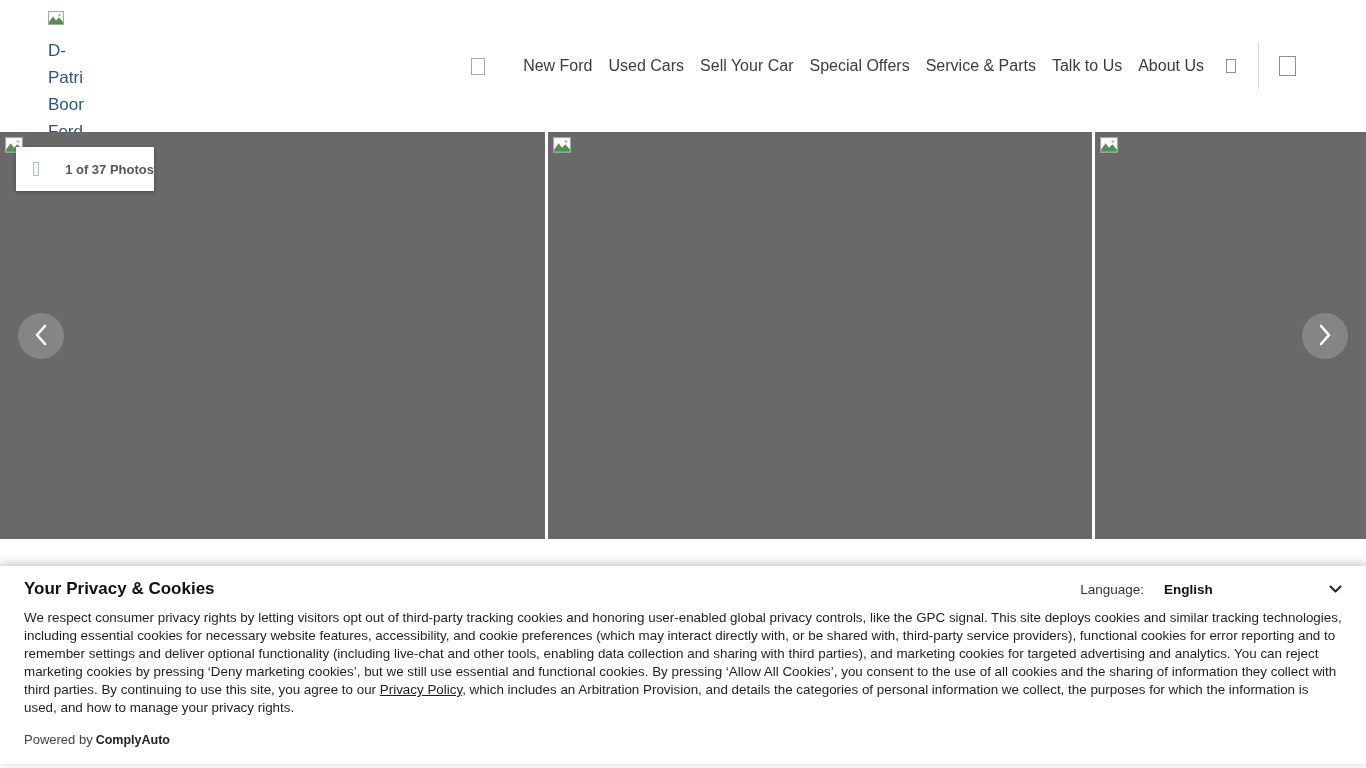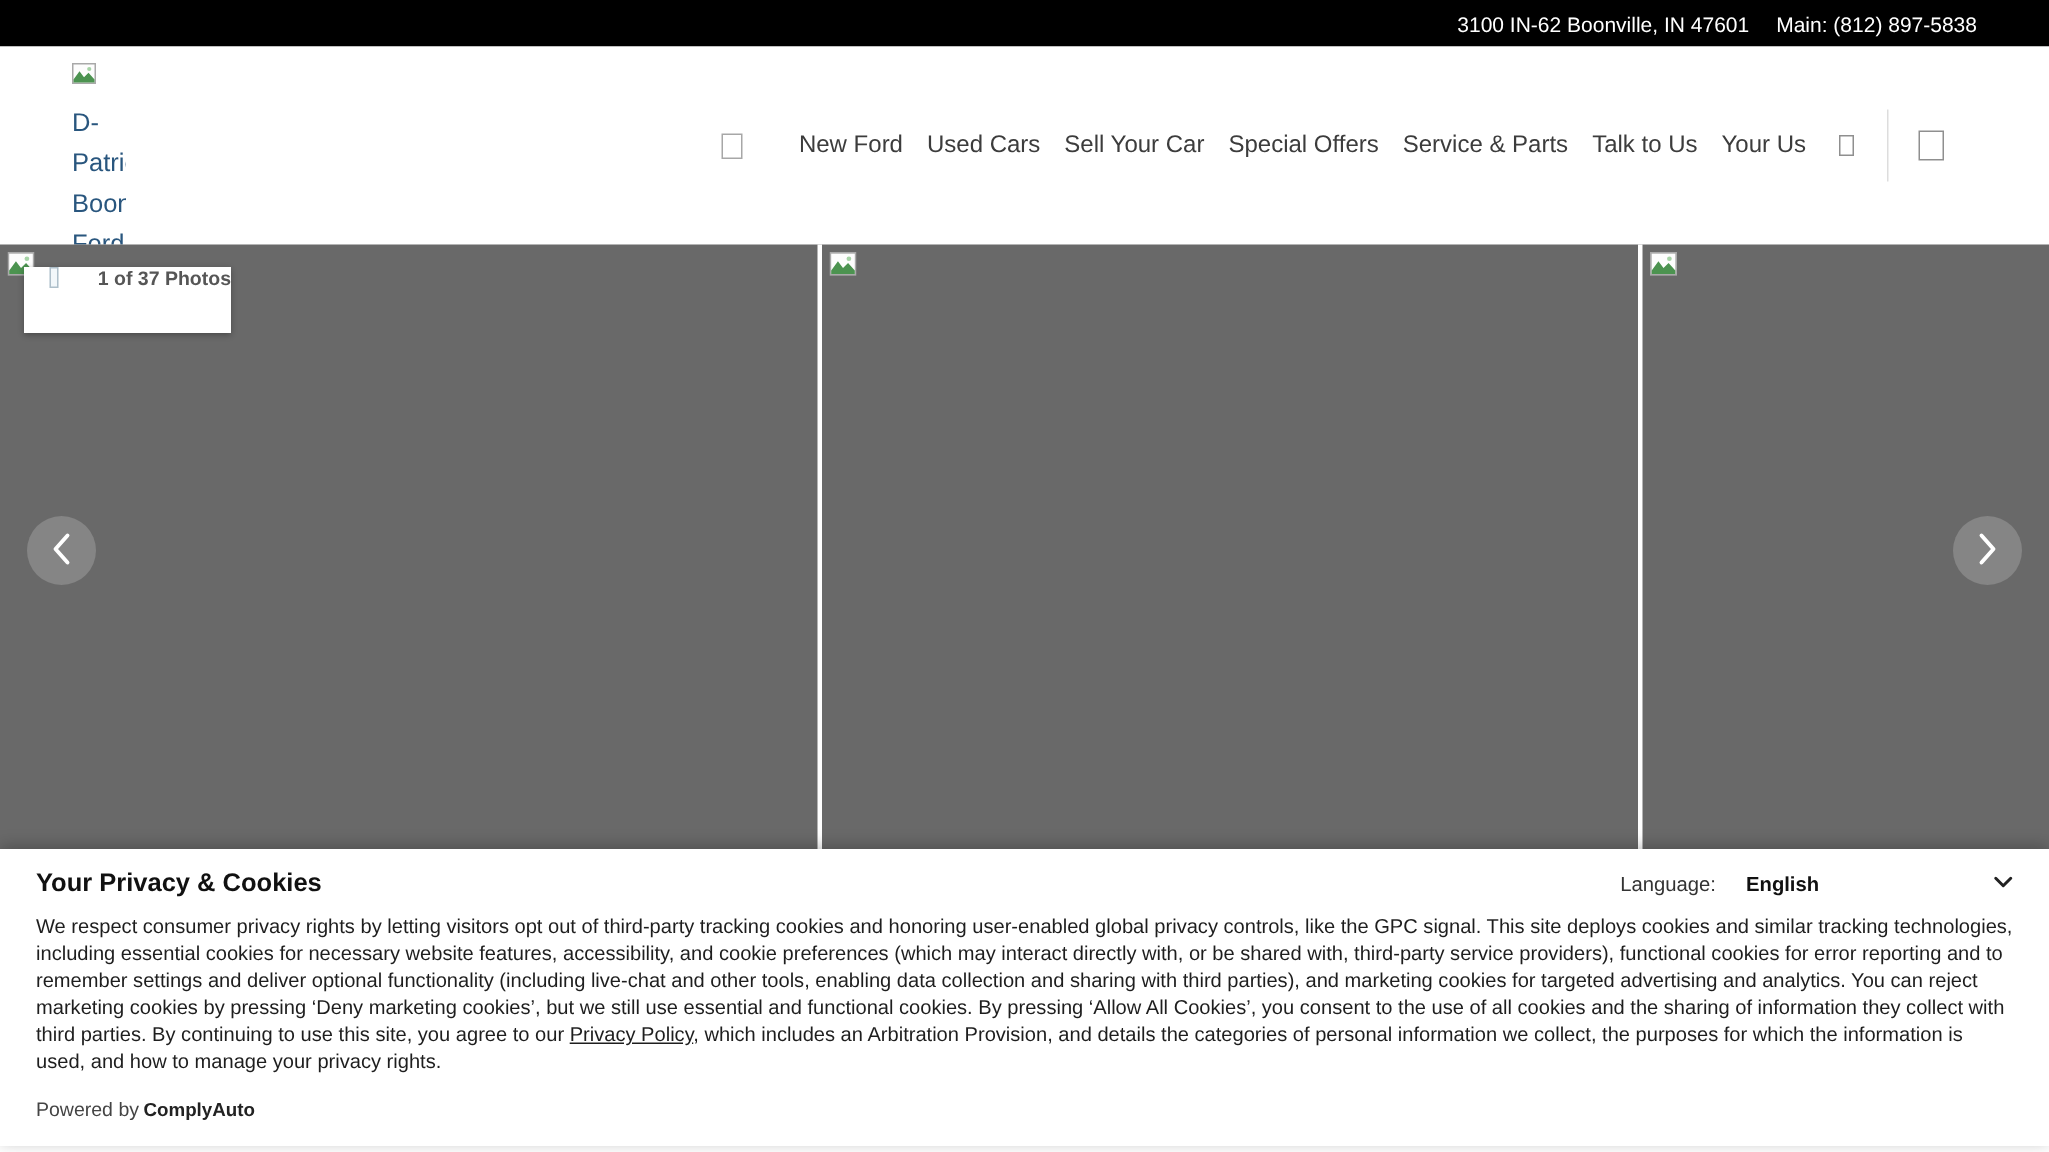--- a/index.html
+++ b/index.html
@@ -29,21 +29,21 @@
   .vdiv { width:1px; height:48px; background:#ddd; margin-left:22px; display:inline-block; }
 
   
   .carousel { position:relative; height:407px; background:#696969; display:flex; }
   .slide { position:relative; height:100%; }
   .s1 { width:545px; }
   .s2 { width:547px; border-left:3px solid #fff; }
   .s3 { flex:1; border-left:3px solid #fff; }
   .slide .bimg { position:absolute; top:5px; left:5px; }
   .badge { position:absolute; top:15px; left:16px; width:138px; height:44px;
-    background:#fff; display:flex; gap:26px; padding-left:17px;
+    background:#fff; display:flex; align-items:center; gap:26px; padding-left:17px;
     box-shadow:0 1px 4px rgba(0,0,0,.3); cursor:pointer; }
   .badge-ic { width:14px; height:14px; border:1px solid #aebfca; background:#f2f7fa;
     display:inline-block; }
   .badge-txt { font-size:13px; font-weight:bold; color:#565656; white-space:nowrap; }
   .arrow { position:absolute; top:181px; width:46px; height:46px; border-radius:50%;
     background:#858585; border:none; display:flex; align-items:center;
     justify-content:center; cursor:pointer; }
   .arrow.left { left:18px; }
   .arrow.right { right:18px; }
 
@@ -70,45 +70,41 @@
     font-size:14.5px; border:none; border-radius:6px; cursor:pointer;
     font-family:"Liberation Sans", sans-serif; }
   .cbtn.deny { width:298px; }
   .cbtn.allow { width:300px; }
 </style>
 </head>
 <body>
 
 <div class="page">
 
-  <div class="topbar">
-    <span>3100 IN-62 Boonville, IN 47601</span>
-    <span>Main: (812) 897-5838</span>
-  </div>
 
   <header class="header">
     <a class="logo">
       <span class="bimg">
         <svg width="16" height="16" viewBox="0 0 16 16">
             <rect x="0.5" y="0.5" width="15" height="13" fill="#fdfdfd" stroke="#a9a9a9"></rect>
             <path d="M1 11 L5 5.5 L8 9.5 L11 6.5 L15 11 L15 13 L1 13 Z" fill="#4c9350"></path>
             <circle cx="11.5" cy="4" r="1.4" fill="#a6d3a6"></circle>
           </svg>
       </span>
       <span class="logo-alt">D-Patrick Boonville Ford</span>
     </a>
     <nav class="nav">
       <span class="sq sq1"></span>
       <a class="navlink">New Ford</a>
       <a class="navlink">Used Cars</a>
       <a class="navlink">Sell Your Car</a>
       <a class="navlink">Special Offers</a>
       <a class="navlink">Service &amp; Parts</a>
       <a class="navlink">Talk to Us</a>
-      <a class="navlink">Your Us</a>
+      <a class="navlink">About Us</a>
       <span class="sq sq2"></span>
       <span class="vdiv"></span>
       <span class="sq sq3"></span>
     </nav>
   </header>
 
   <div class="carousel">
     <div class="slide s1">
       <span class="bimg">
         <svg width="18" height="18" viewBox="0 0 16 16">

